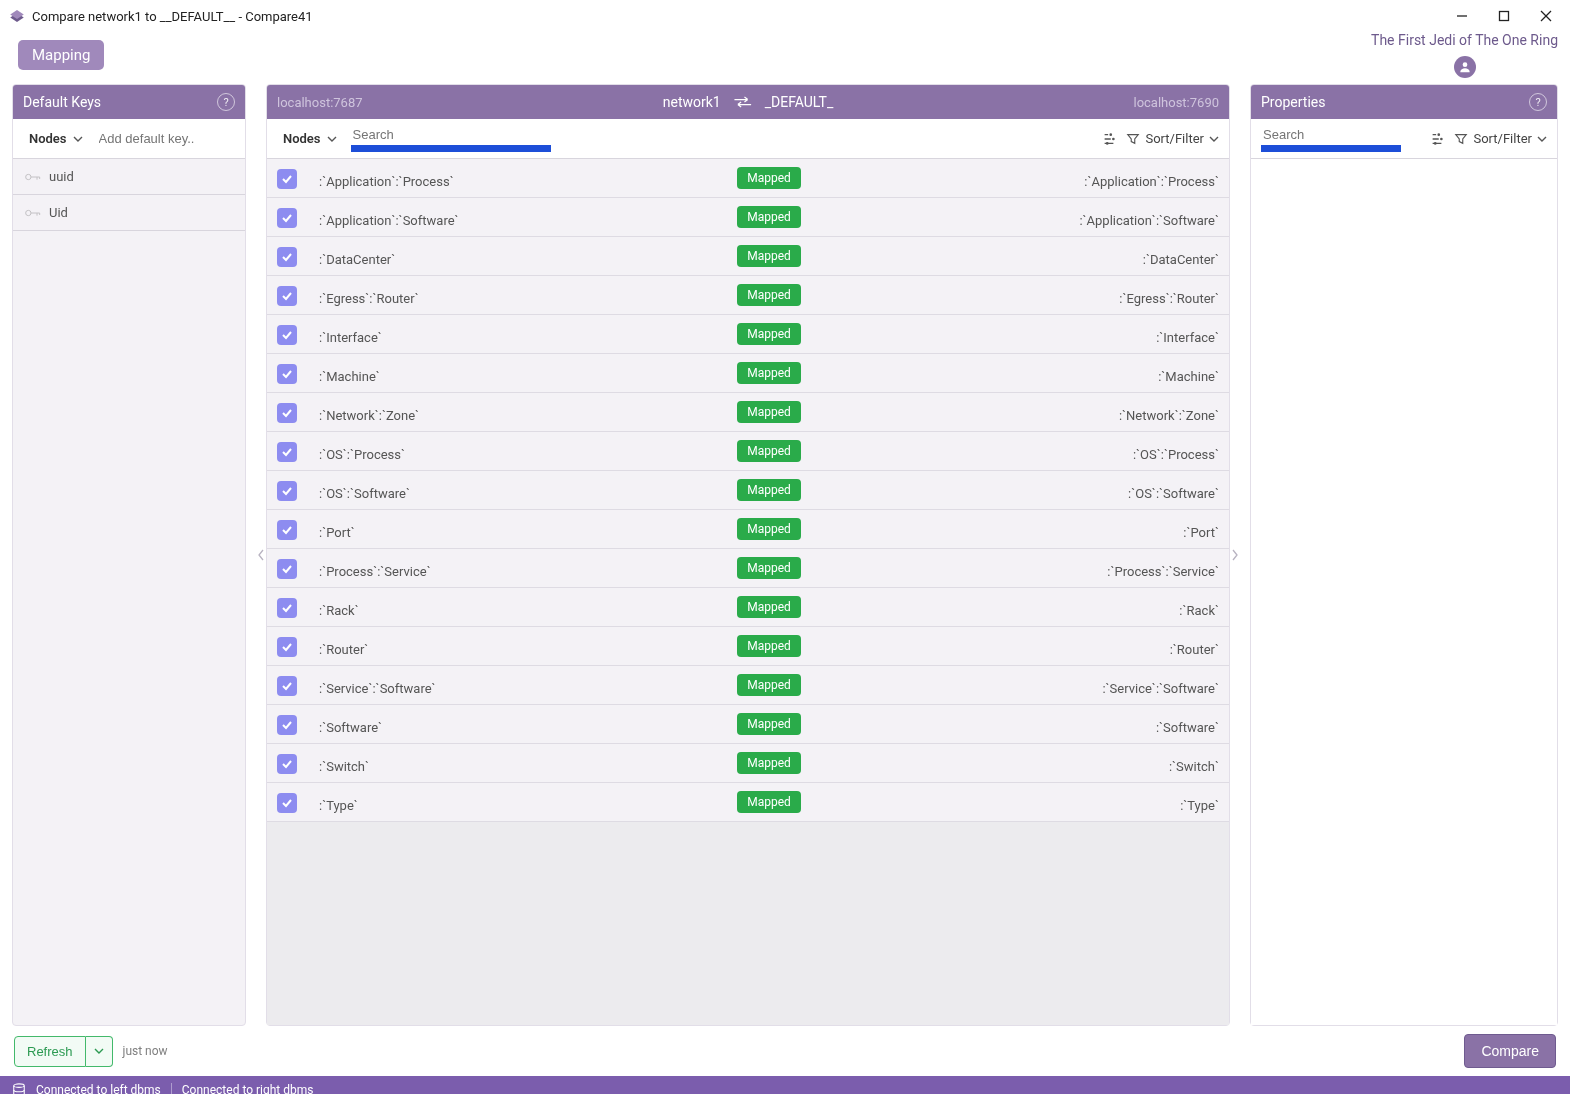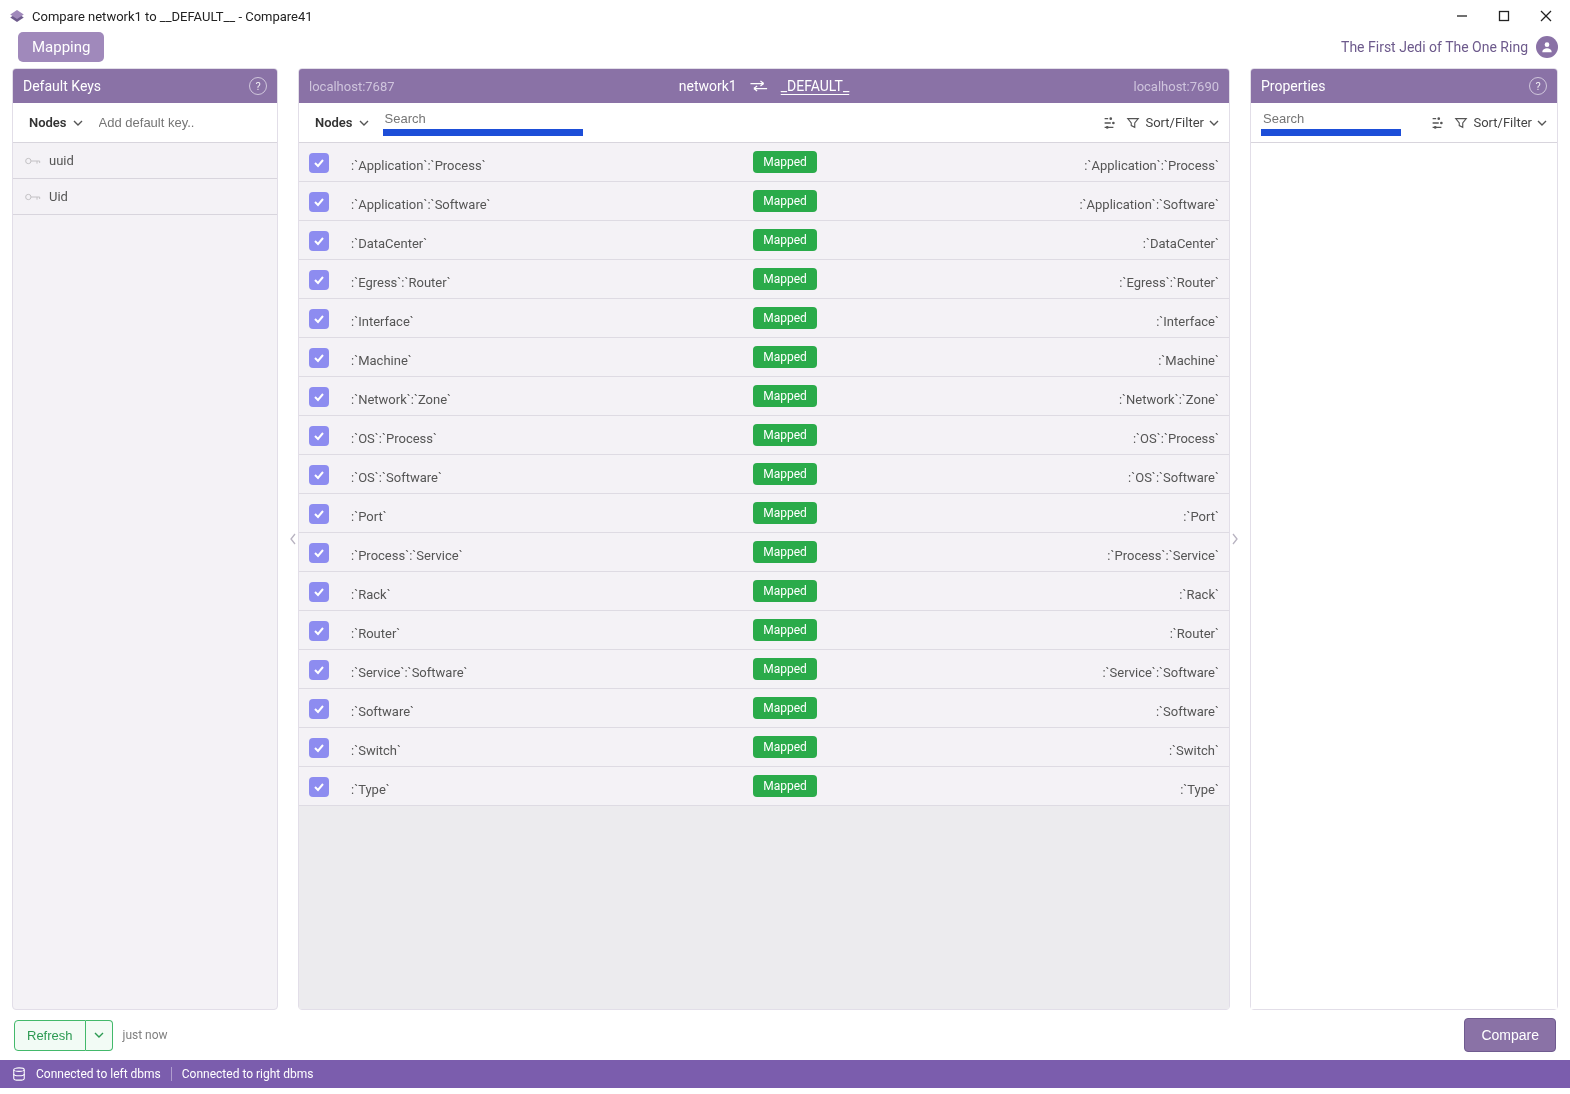--- a/index.html
+++ b/index.html
@@ -15,26 +15,26 @@
   
   .titlebar { display:flex; align-items:center; height:32px; padding:0 8px; gap:6px; }
   .titlebar .title { font-size:13px; color:#222; }
   .titlebar .spacer { flex:1; }
   .win-controls { display:flex; gap:22px; align-items:center; font-size:14px; color:#222; padding-right:6px;}
   .win-controls span { cursor:default; display:inline-flex; align-items:center; justify-content:center; width:20px; height:20px;}
   .logo { width:18px; height:18px; }
   
   .topstrip { display:flex; align-items:center; gap:10px; padding:0 12px 6px 18px;}
   .mapping-tab { background:#a089bb; color:#fff; padding:6px 14px; border-radius:5px; font-size:15px; }
-  .user-area { margin-left:auto; display:flex; align-items:center; gap:8px; color:var(--purple-dark); font-size:14px;}
+  .user-area { margin-left:auto; display:flex; align-items:center; gap:8px; color:var(--purple-dark); font-size:14px;flex-direction:column;}
   .avatar { width:22px; height:22px; border-radius:50%; background:var(--purple); display:inline-flex; align-items:center; justify-content:center;}
   
   .main { display:flex; gap:10px; padding:0 12px; height:calc(100% - 32px - 42px - 48px - 30px); }
   .panel { display:flex; flex-direction:column; border:1px solid #e2dee8; border-radius:4px; background:#f4f2f6; }
-  .left { width:266px; }
+  .left { width:234px; }
   .center { flex:1; }
   .right { width:308px; }
   .panel-header { background:var(--purple); color:#fff; display:flex; align-items:center; padding:0 10px; height:34px; border-radius:3px 3px 0 0; font-size:14px;}
   .panel-header .hfill { flex:1;}
   .help-circ { width:18px;height:18px;border-radius:50%;border:1px solid rgba(255,255,255,0.6);display:inline-flex;align-items:center;justify-content:center;font-size:11px;color:rgba(255,255,255,0.85);}
   
   .subbar { display:flex; align-items:center; height:40px; padding:0 10px; gap:8px; background:#fff; border-bottom:1px solid var(--border-grey);}
   .dropdown-btn { display:flex; align-items:center; gap:6px; font-weight:600; color:#333; padding:5px 6px; border-radius:3px; }
   .chev { width:10px;height:10px; }
   .faint-input { border:none; outline:none; font-size:13px; color:#555; background:transparent; }
@@ -168,21 +168,21 @@
 
     <div class="panel center">
       <div class="panel-header">
         <span class="center-header-left">localhost:7687</span>
         <div class="center-header-mid">
           <span>network1</span>
           <svg class="swap" viewBox="0 0 24 14">
               <path d="M2 4 H18 M18 4 L14 1 M18 4 L14 7" fill="none" stroke="#fff" stroke-width="1.5"></path>
               <path d="M22 10 H6 M6 10 L10 7 M6 10 L10 13" fill="none" stroke="#fff" stroke-width="1.5"></path>
             </svg>
-          <span style="text-decoration:underline;text-underline-offset:3px;">_DEFAULT_</span>
+          <span style="text-underline-offset:3px;">_DEFAULT_</span>
         </div>
         <span class="hfill"></span>
         <span class="center-header-left">localhost:7690</span>
       </div>
       <div class="subbar">
         <div class="dropdown-btn">
           <span>Nodes</span>
           <svg class="chev" viewBox="0 0 10 10">
               <path d="M1 3 L5 7 L9 3" fill="none" stroke="#555" stroke-width="1.4"></path>
             </svg>

